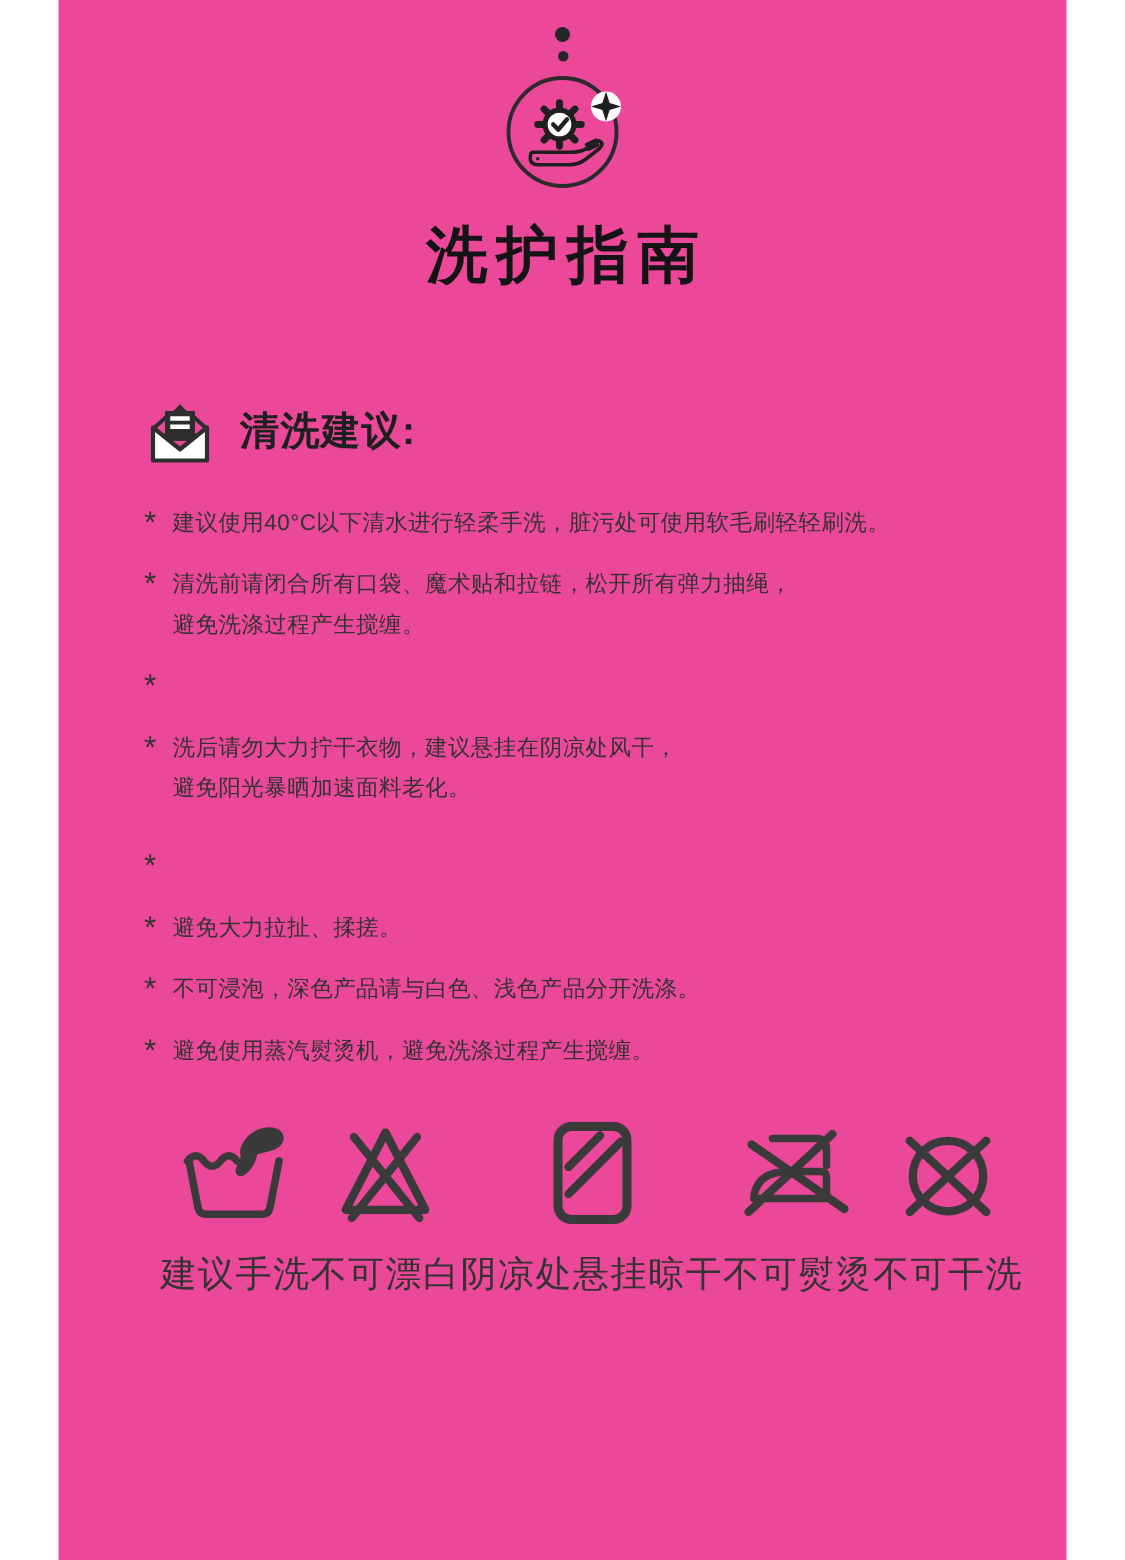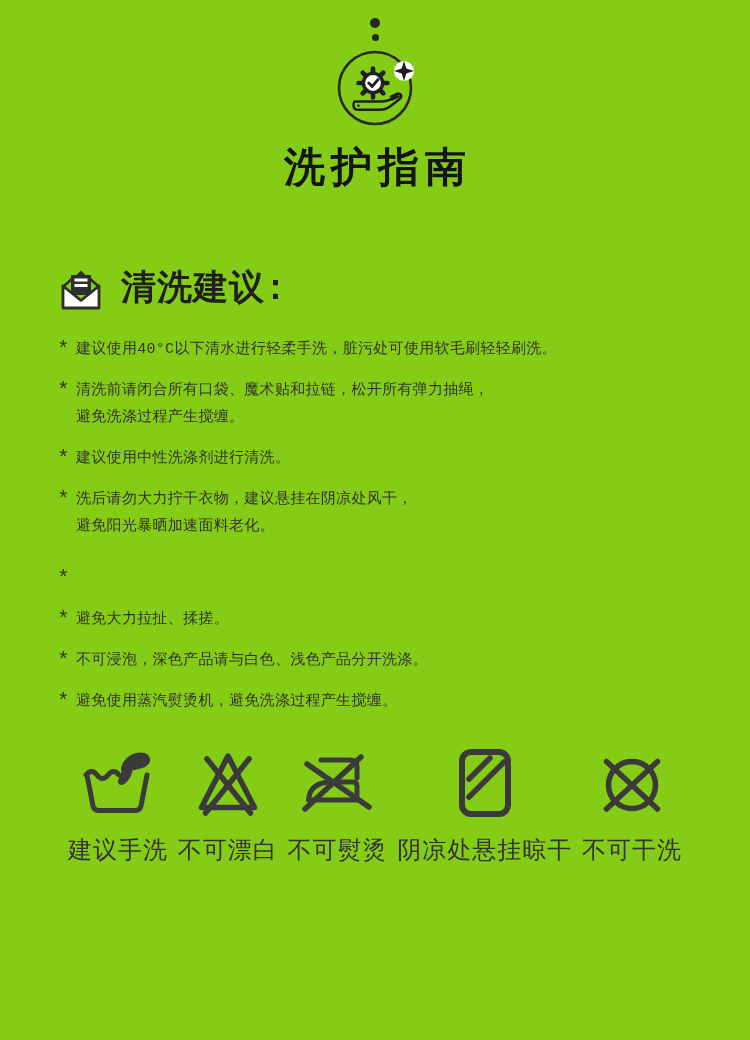--- a/index.html
+++ b/index.html
@@ -1,36 +1,36 @@
 <!DOCTYPE html>
 <html><head>
 <meta charset="utf-8">
 <style>
   * { margin:0; padding:0; box-sizing:border-box; }
   html,body { background:#fff; }
   .page {
-    position:relative; width:750px; height:1040px; margin:0 auto;
-    background:#84cc16; overflow:hidden;
-    font-family:Liberation Mono, monospace; color:#333;
+    position:relative; width:672px; height:1040px; margin:0 auto;
+    background:#ec4899; overflow:hidden;
+    font-family:Liberation Sans, sans-serif; color:#333;
   }
   
   .hero { text-align:center; padding-top:18px; }
   .dot-lg { width:10px; height:10px; border-radius:50%; background:#262626; margin:0 auto; }
   .dot-sm { width:7px; height:7px; border-radius:50%; background:#262626; margin:6px auto 0; }
   .hero-icon { display:block; margin:4px auto 0; }
   .page-title {
     margin-top:18px; font-size:41px; font-weight:900; color:#141414;
     letter-spacing:6px; text-indent:6px; line-height:1.15;
   }
   
   .content { padding:0 18px 0 57px; }
   .section-header { display:flex; align-items:center; gap:16px; }
   .section-header.first { margin-top:70px; }
   .section-header.second { margin-top:38px; }
-  .section-title { font-size:35px; font-weight:800; color:#1f1f1f; letter-spacing:1px; }
+  .section-title { font-size:26px; font-weight:800; color:#1f1f1f; letter-spacing:1px; }
   ul.bullets { list-style:none; margin-top:25px; }
   li.bullet { display:flex; align-items:flex-start; margin-bottom:14px; }
   .marker { flex:none; width:19px; font-size:21px; line-height:27px; color:#333; }
   .bullet-text { font-size:15px; line-height:27px; color:#333; white-space:pre-line; letter-spacing:0.3px; }
   
   .care-row {
     display:flex; justify-content:space-between; align-items:flex-start;
     margin-top:30px; padding:0 68px;
   }
   .care-item { display:flex; flex-direction:column; align-items:center; }
@@ -98,21 +98,20 @@
         <span class="marker">*</span>
         <span class="bullet-text">建议使用40°C以下清水进行轻柔手洗，脏污处可使用软毛刷轻轻刷洗。</span>
       </li>
       <li class="bullet">
         <span class="marker">*</span>
         <span class="bullet-text">清洗前请闭合所有口袋、魔术贴和拉链，松开所有弹力抽绳，
 避免洗涤过程产生搅缠。</span>
       </li>
       <li class="bullet">
         <span class="marker">*</span>
-        <span class="bullet-text">建议使用中性洗涤剂进行清洗。</span>
       </li>
       <li class="bullet">
         <span class="marker">*</span>
         <span class="bullet-text">洗后请勿大力拧干衣物，建议悬挂在阴凉处风干，
 避免阳光暴晒加速面料老化。</span>
       </li>
     </ul>
 
 
     <ul class="bullets">
@@ -153,41 +152,41 @@
           <path d="M39 11 L12.5 62.5 L65.5 62.5 Z"></path>
           <path d="M18 14 L61.5 68"></path>
           <path d="M60 14 L16.5 68"></path>
         </g>
       </svg>
       <div class="care-label">不可漂白</div>
     </div>
 
     <div class="care-item">
       <svg class="care-glyph" width="78" height="78" viewBox="0 0 78 78">
+        <g fill="none" stroke="#3a3a3a" stroke-linecap="round" stroke-linejoin="round">
+          <rect x="16" y="7" width="46" height="62" rx="9" stroke-width="6"></rect>
+          <path d="M23 34 L44 13" stroke-width="5.5"></path>
+          <path d="M23 52 L58 17" stroke-width="5.5"></path>
+        </g>
+      </svg>
+      <div class="care-label">阴凉处悬挂晾干</div>
+    </div>
+
+    <div class="care-item">
+      <svg class="care-glyph" width="78" height="78" viewBox="0 0 78 78">
         <g fill="none" stroke="#3a3a3a" stroke-width="5" stroke-linecap="round" stroke-linejoin="round">
           <path d="M22 15 L51 15 Q58 15 58 22 L58 33"></path>
           <path d="M9.5 55 Q11 37 33 37 L54 37 Q58 37 58 41 L58 55 Z"></path>
         </g>
         <g fill="none" stroke="#3a3a3a" stroke-width="5.5" stroke-linecap="round">
           <path d="M8 19 L70 62"></path>
           <path d="M62 12 L6 64"></path>
         </g>
       </svg>
       <div class="care-label">不可熨烫</div>
-    </div>
-
-    <div class="care-item">
-      <svg class="care-glyph" width="78" height="78" viewBox="0 0 78 78">
-        <g fill="none" stroke="#3a3a3a" stroke-linecap="round" stroke-linejoin="round">
-          <rect x="16" y="7" width="46" height="62" rx="9" stroke-width="6"></rect>
-          <path d="M23 34 L44 13" stroke-width="5.5"></path>
-          <path d="M23 52 L58 17" stroke-width="5.5"></path>
-        </g>
-      </svg>
-      <div class="care-label">阴凉处悬挂晾干</div>
     </div>
 
     <div class="care-item">
       <svg class="care-glyph" width="78" height="78" viewBox="0 0 78 78">
         <g fill="none" stroke="#3a3a3a" stroke-linecap="round">
           <circle cx="39" cy="40" r="23.5" stroke-width="5.5"></circle>
           <path d="M13.5 16.5 L64.5 64" stroke-width="5.5"></path>
           <path d="M64.5 16.5 L13.5 64" stroke-width="5.5"></path>
         </g>
       </svg>

